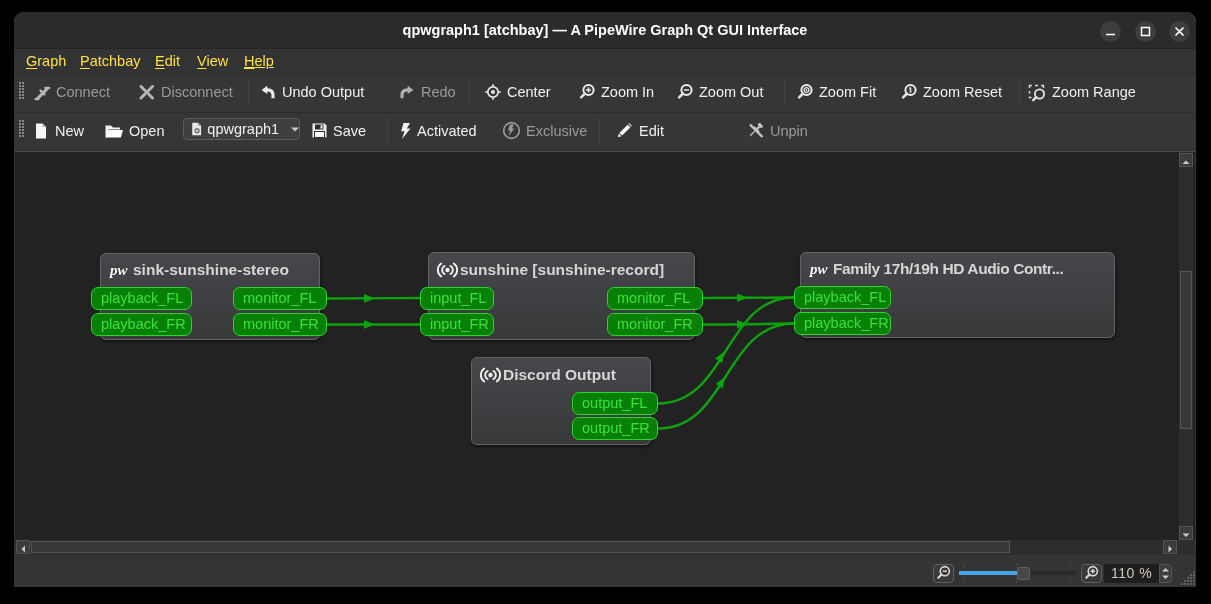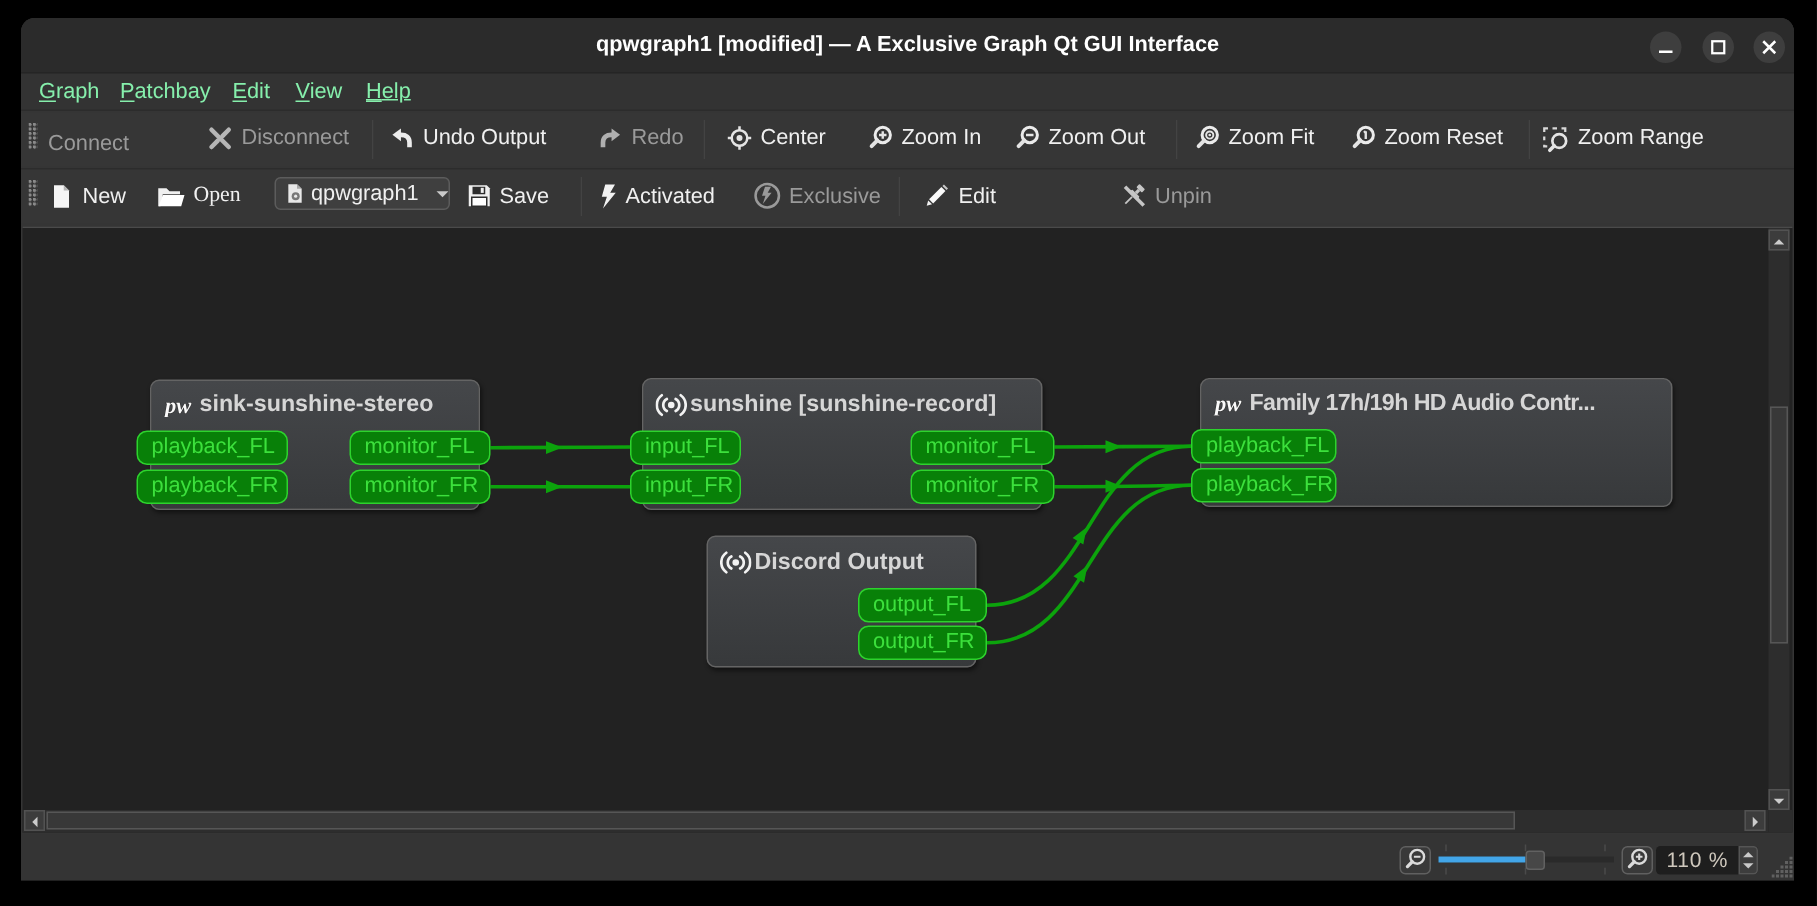--- a/index.html
+++ b/index.html
@@ -5,21 +5,21 @@
 * { margin:0; padding:0; box-sizing:border-box; }
 html,body { width:1211px; height:604px; background:#000; font-family:"Liberation Sans", sans-serif; overflow:hidden; }
 .win { position:absolute; left:14px; top:12px; width:1182px; height:575px; background:#353535; border-radius:9px 9px 0 0; overflow:hidden; }
 
 .titlebar { position:absolute; left:0; top:0; width:100%; height:36px; background:#2b2b2b; }
 .title { position:absolute; width:100%; top:0; height:36px; line-height:37px; text-align:center; color:#ffffff; font-weight:bold; font-size:14.5px; }
 .wbtn { position:absolute; top:9px; width:21px; height:21px; border-radius:50%; background:#3e3e3e; }
 .wbtn svg { position:absolute; left:0; top:0; }
 
 .menubar { position:absolute; left:0; top:36px; width:100%; height:26px; background:#333333; border-top:1px solid #252525; border-bottom:1px solid #2c2c2c; }
-.mi { position:absolute; top:0; height:25px; line-height:25px; color:#86efac; font-size:14.5px; }
+.mi { position:absolute; top:0; height:25px; line-height:25px; color:#fde047; font-size:14.5px; }
 .mi u { text-decoration:underline; text-underline-offset:2px; }
 
 .tb1 { position:absolute; left:0; top:63px; width:100%; height:36px; background:#363636; }
 .tb2 { position:absolute; left:0; top:100px; width:100%; height:37px; background:#363636; border-top:1px solid #2c2c2c; }
 .tbtn { position:absolute; display:flex; align-items:center; gap:5px; color:#f0f0f0; font-size:14.5px; white-space:nowrap; }
 .tbtn.dis { color:#9a9a9a; }
 .tb1 .tbtn { top:8px; height:18px; }
 .tb2 .tbtn { top:8.5px; height:18px; }
 .vsep { position:absolute; top:5px; width:1px; height:26px; background:#2a2a2a; border-right:1px solid #434343; }
 .handle { position:absolute; left:5px; top:7px; width:6px; height:18px;
@@ -37,21 +37,21 @@
 
 .node { position:absolute; background:linear-gradient(#45474a,#37393b); border:1px solid #646464; border-radius:6px; box-shadow:1px 2px 3px rgba(0,0,0,0.45); }
 .ntitle { position:absolute; left:8px; top:7px; display:flex; align-items:center; gap:2px; font-weight:bold; font-size:15.5px; color:#d6d6d6; white-space:nowrap; }
 .port { position:absolute; height:23px; background:#088008; border:1.5px solid #2dd32d; border-radius:7px; color:#3ce03c; font-size:14.5px; line-height:20px; padding-left:9px; }
 svg.wires { position:absolute; left:0; top:0; width:1211px; height:604px; pointer-events:none; }
 </style>
 </head>
 <body>
 <div class="win">
   <div class="titlebar">
-    <div class="title">qpwgraph1 [modified] — A Exclusive Graph Qt GUI Interface</div>
+    <div class="title">qpwgraph1 [atchbay] — A PipeWire Graph Qt GUI Interface</div>
     <div class="wbtn" style="left:1086px;">
         <svg width="21" height="21">
           <line x1="6" y1="13.5" x2="15" y2="13.5" stroke="#ffffff" stroke-width="1.6"></line>
         </svg>
       </div>
     <div class="wbtn" style="left:1121px;">
         <svg width="21" height="21">
           <rect x="6.5" y="6.5" width="8" height="8" fill="none" stroke="#ffffff" stroke-width="1.5"></rect>
         </svg>
       </div>
@@ -63,21 +63,21 @@
   </div>
   <div class="menubar">
     <div class="mi" style="left:12px;"><u>G</u>raph</div>
     <div class="mi" style="left:66px;"><u>P</u>atchbay</div>
     <div class="mi" style="left:141px;"><u>E</u>dit</div>
     <div class="mi" style="left:183px;"><u>V</u>iew</div>
     <div class="mi" style="left:230px;text-decoration:underline;"><u>H</u>elp</div>
   </div>
   <div class="tb1">
     <div class="handle"></div>
-    <div class="tbtn dis" style="left:18px;flex-direction:column;">
+    <div class="tbtn dis" style="left:18px;">
         <svg width="19" height="18" viewBox="0 0 19 18">
           <g stroke="#b6b6b6" fill="none" stroke-linecap="round">
             <path d="M3.8,16 L6.2,16" stroke-width="2.6"></path>
             <path d="M5.8,15.2 L14.6,6.4" stroke-width="3"></path>
             <path d="M13.4,5 L17,5" stroke-width="2.6"></path>
             <path d="M8.6,7.6 L12.4,11.4" stroke-width="2.4"></path>
           </g>
         </svg>
         <span>Connect</span>
       </div>
@@ -162,21 +162,21 @@
   </div>
   <div class="tb2">
     <div class="handle"></div>
     <div class="tbtn" style="left:18px;">
         <svg width="18" height="18" viewBox="0 0 18 18">
           <path d="M4,1.5 H10.5 L14,5 V16.5 H4 Z" fill="#f5f5f5"></path>
           <path d="M10.5,1.5 L10.5,5 L14,5 Z" fill="#b5b5b5"></path>
         </svg>
         <span>New</span>
       </div>
-    <div class="tbtn" style="left:90px;font-family:Liberation Serif, serif;">
+    <div class="tbtn" style="left:90px;">
         <svg width="20" height="18" viewBox="0 0 20 18">
           <path d="M1.5,15.5 L1.5,3.5 H7 L9,5.5 H16 V7.5 H4.5 L3,15.5 Z" fill="#f0f0f0"></path>
           <path d="M4.5,8 H19 L16.8,15.5 H1.8 Z" fill="#ffffff"></path>
         </svg>
         <span>Open</span>
       </div>
     <div class="combo" style="position:absolute;left:169px;top:5px;width:117px;height:22px;background:#3f3f3f;border:1px solid #5c5c5c;border-radius:4px;display:flex;align-items:center;padding-left:6px;gap:4px;color:#f0f0f0;font-size:14.5px;">
         <svg width="15" height="16" viewBox="0 0 15 16">
           <path d="M2.5,1 H9 L12.5,4.5 V15 H2.5 Z" fill="#e8e8e8"></path>
           <path d="M9,1 L9,4.5 L12.5,4.5 Z" fill="#a8a8a8"></path>

